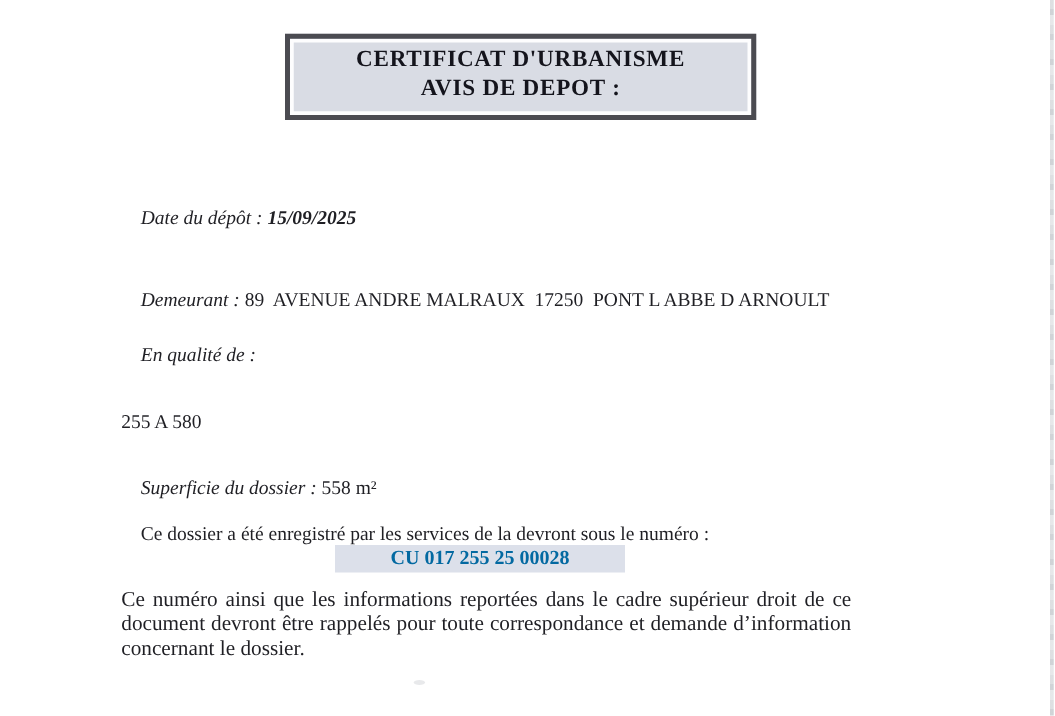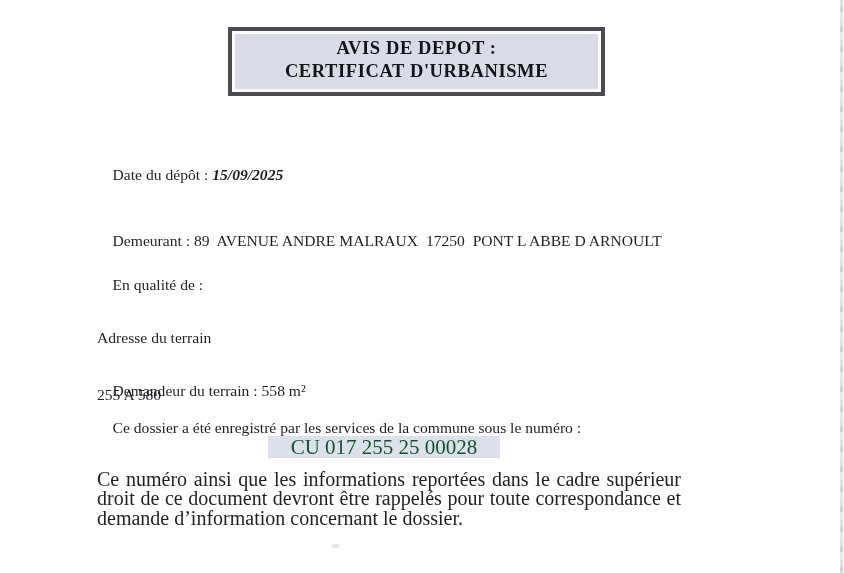--- a/index.html
+++ b/index.html
@@ -38,51 +38,51 @@
     color: #14141c;
   }
   
   .field {
     position: absolute;
     left: 97px;
     font-size: 15.6px;
     line-height: 19px;
     white-space: pre-wrap;
   }
-  .lbl { }
+  .lbl { font-style: italic; }
   .val { font-style: normal; }
   .bold { font-weight: bold; font-style: italic; }
   .addr-line {
     font-size: 15.6px;
     line-height: 18.6px;
     white-space: pre-wrap;
   }
   
   .number-box {
     position: absolute;
     left: 268px;
     top: 436px;
     width: 232px;
     height: 22px;
     background: #dce0ea;
     text-align: center;
   }
   .number-box .num {
-    font-weight: normal;
-    font-size: 21px;
+    font-weight: bold;
+    font-size: 16px;
     line-height: 22px;
-    color: #14532d;
+    color: #0369a1;
   }
   
   .footer-note {
     position: absolute;
     left: 97px;
     top: 470px;
     width: 584px;
-    font-size: 20px;
+    font-size: 17px;
     line-height: 19.4px;
     text-align: justify;
   }
   
   .scan-edge {
     position: absolute;
     top: 0;
     right: 1px;
     width: 3px;
     height: 573px;
@@ -104,48 +104,47 @@
     border-radius: 50%;
     opacity: 0.6;
   }
 </style>
 </head>
 <body>
 
 <div class="page">
 
   <div class="title-box">
+    <div class="title-line">CERTIFICAT D'URBANISME</div>
     <div class="title-line">AVIS DE DEPOT :</div>
-    <div class="title-line">CERTIFICAT D'URBANISME</div>
   </div>
 
   <div class="field" style="top:146px">
     <span class="lbl">Date du dépôt : </span><span class="val bold">15/09/2025</span>
   </div>
 
 
   <div class="field" style="top:212px">
     <span class="lbl">Demeurant : </span><span class="val">89  AVENUE ANDRE MALRAUX  17250  PONT L ABBE D ARNOULT</span>
   </div>
 
   <div class="field" style="top:256px">
     <span class="lbl">En qualité de :</span>
   </div>
 
   <div class="field" style="top:291px">
-    <div class="addr-line lbl">Adresse du terrain</div>
     <div class="addr-line">255 A 580</div>
   </div>
 
   <div class="field" style="top:362px">
-    <span class="lbl">Demandeur du terrain : </span><span class="val">558 m²</span>
+    <span class="lbl">Superficie du dossier : </span><span class="val">558 m²</span>
   </div>
 
   <div class="field" style="top:399px">
-    <span class="val">Ce dossier a été enregistré par les services de la commune sous le numéro :</span>
+    <span class="val">Ce dossier a été enregistré par les services de la devront sous le numéro :</span>
   </div>
 
   <div class="number-box">
     <div class="num">CU 017 255 25 00028</div>
   </div>
 
   <div class="footer-note">Ce numéro ainsi que les informations reportées dans le cadre supérieur droit de ce document devront être rappelés pour toute correspondance et demande d’information concernant le dossier.</div>
 
   <div class="scan-edge"></div>
   <div class="scan-smudge"></div>

